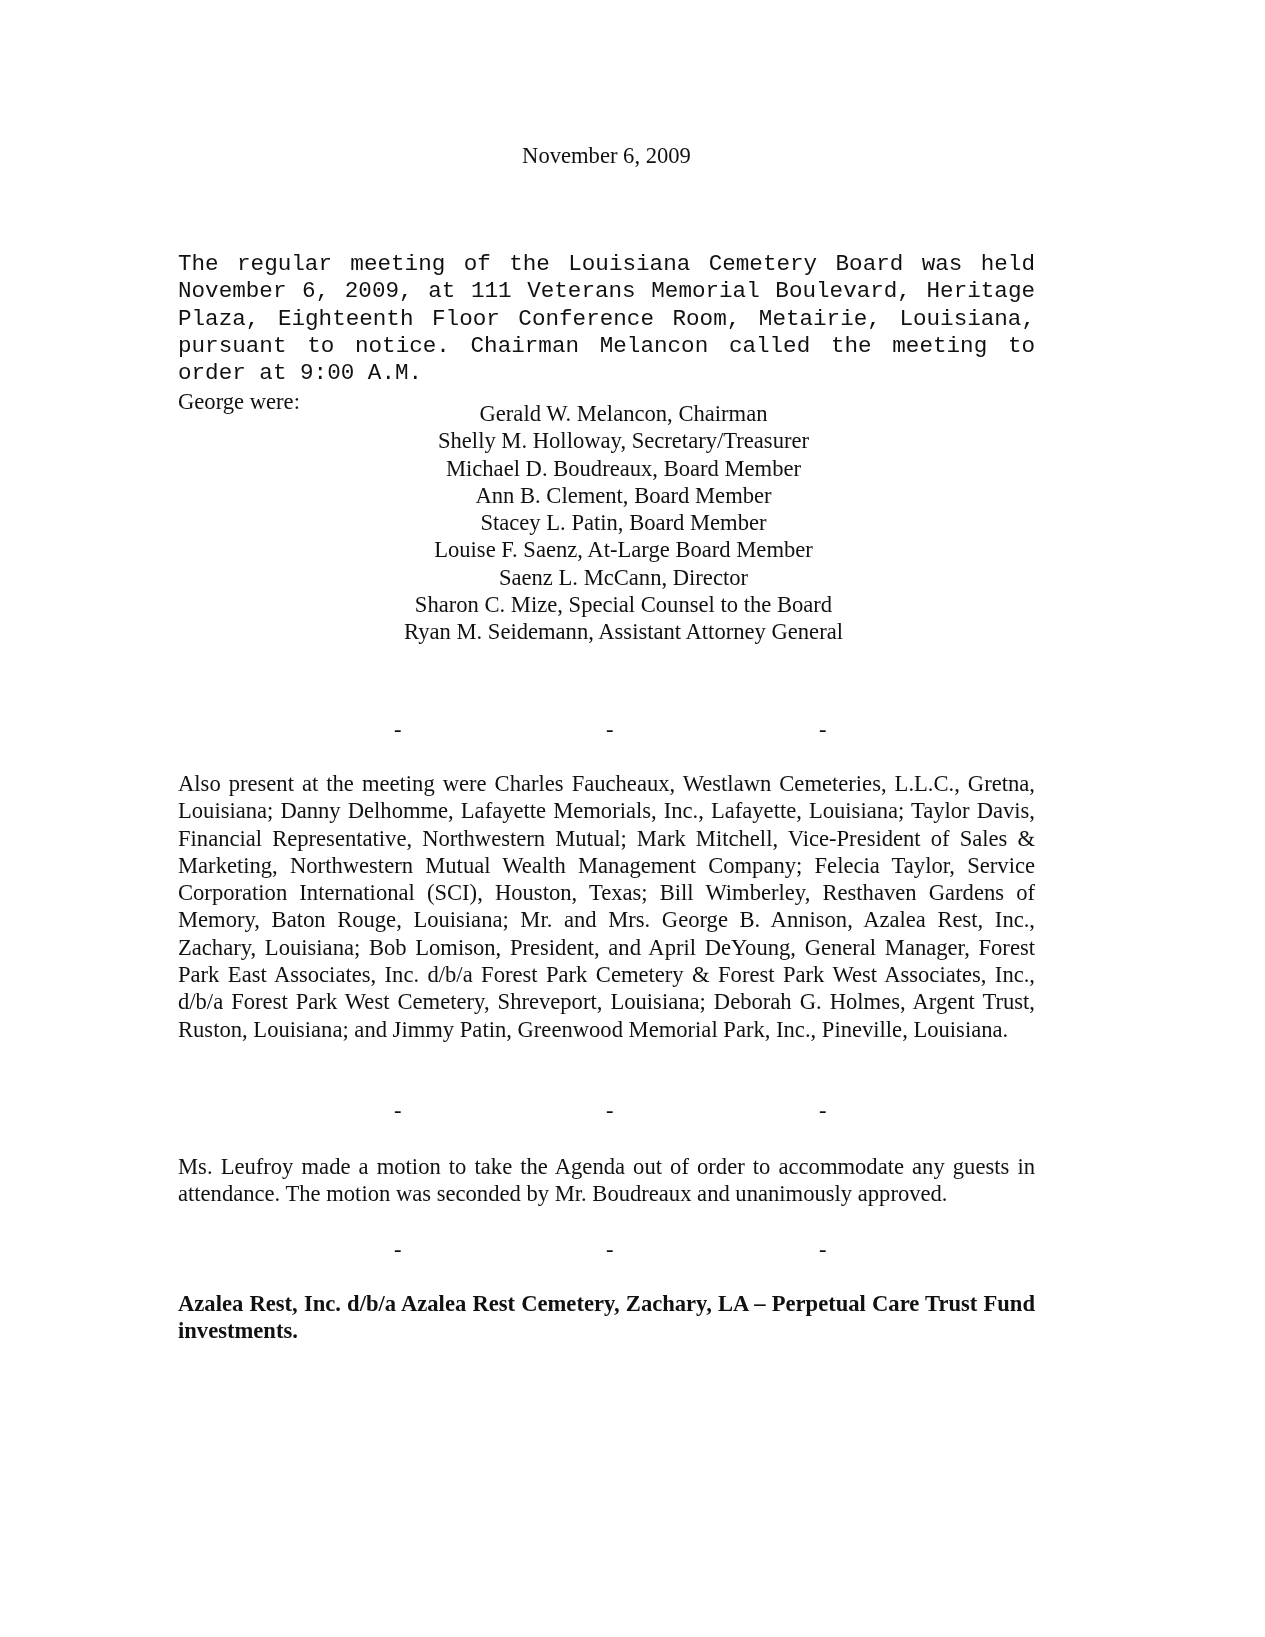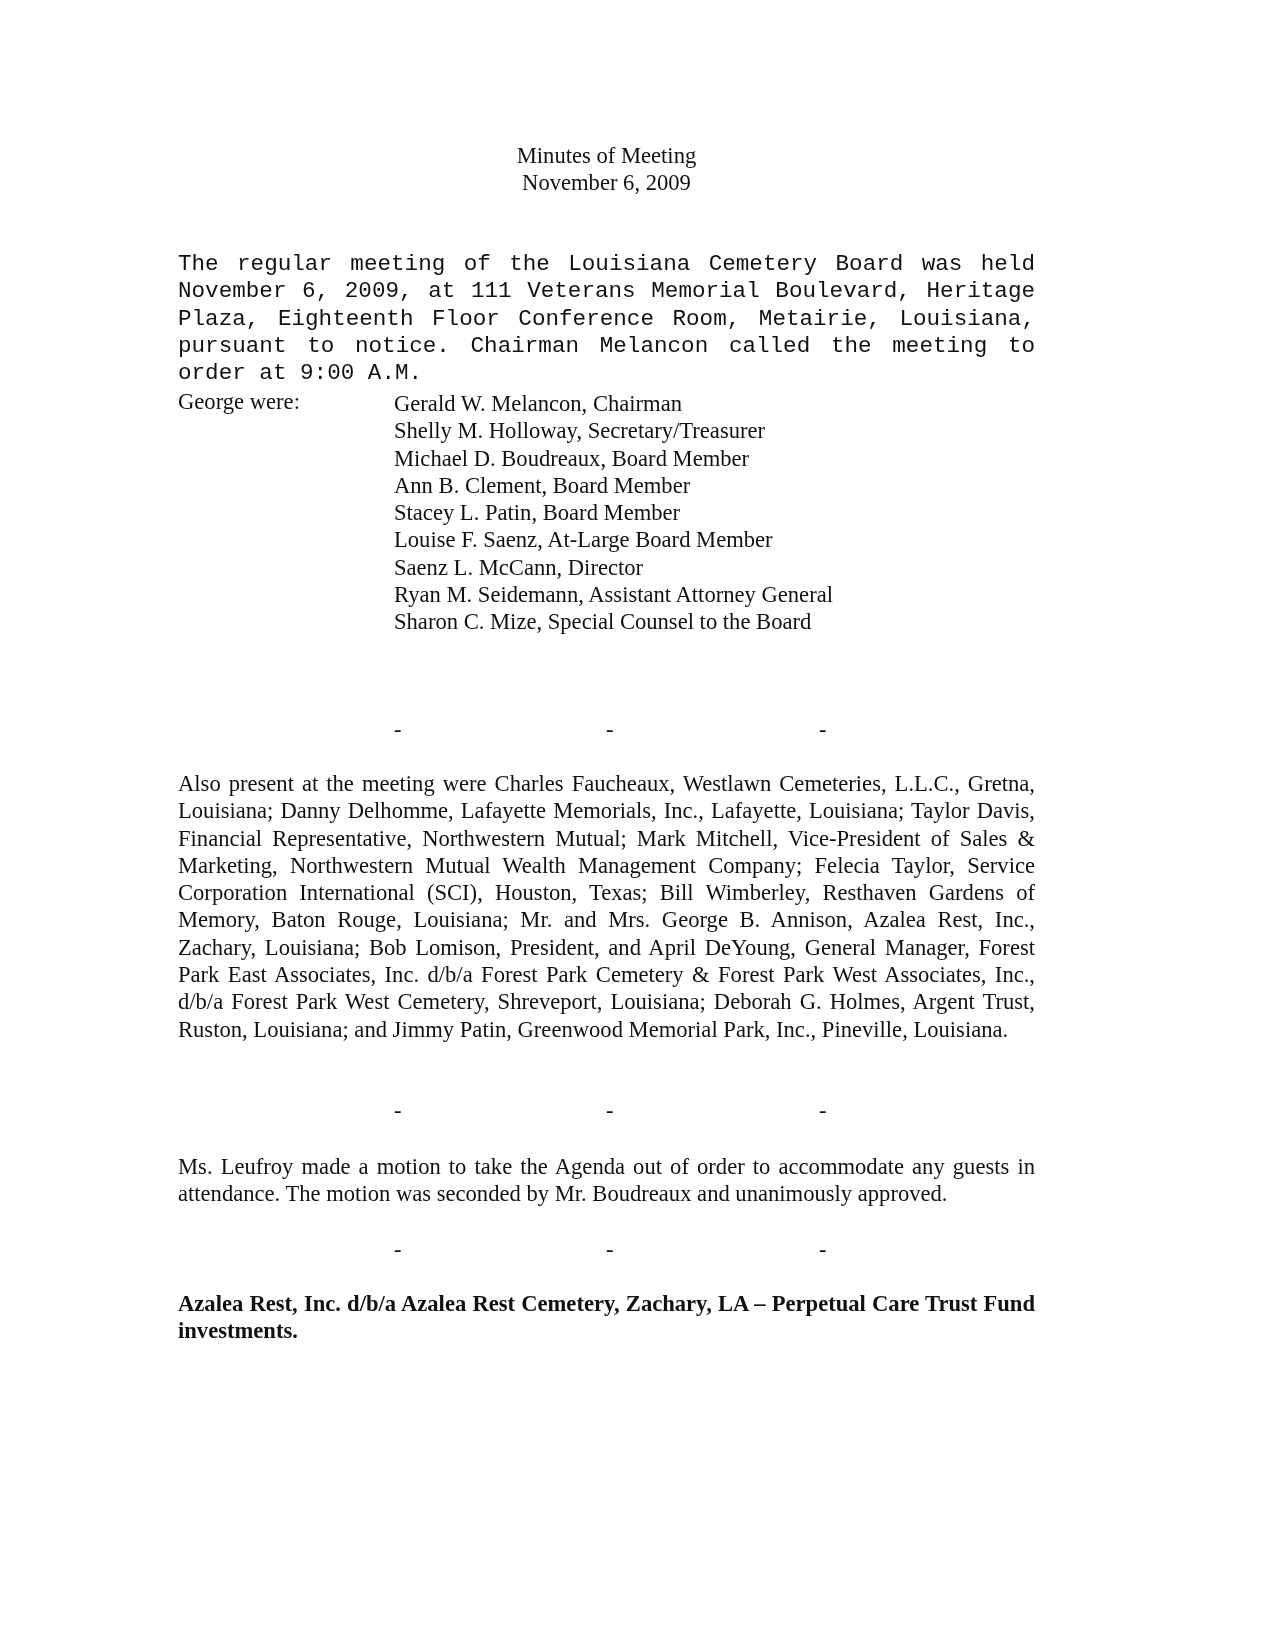--- a/index.html
+++ b/index.html
@@ -48,24 +48,25 @@
     }
     .present-label {
       position: absolute;
       left: 0;
       top: 0;
     }
     .present-list {
       position: absolute;
       left: 214px;
       top: 0;
-      margin: 2px;
+      margin: 12px;
       padding: 0;
       list-style: none;
       white-space: nowrap;
+      text-align: center;
     }
     .present-list li { height: 27.3px; }
     .sep {
       position: absolute;
       left: 178px;
       width: 857px;
       height: 27px;
     }
     .sep span {
       position: absolute;
@@ -74,38 +75,37 @@
     .sep span:nth-child(1) { left: 216px; }
     .sep span:nth-child(2) { left: 428px; }
     .sep span:nth-child(3) { left: 641px; }
   </style>
 </head>
 <body>
 
 <div class="page">
 
   <div class="header">
-    <div>Minutes of Meeting</div>
     <div>November 6, 2009</div>
   </div>
 
   <p class="para" style="top:251px;font-family:Liberation Mono, monospace;">The regular meeting of the Louisiana Cemetery Board was held November 6, 2009, at 111 Veterans Memorial Boulevard, Heritage Plaza, Eighteenth Floor Conference Room, Metairie, Louisiana, pursuant to notice.  Chairman Melancon called the meeting to order at 9:00 A.M.</p>
 
   <div class="present">
     <span class="present-label">George were:</span>
     <ul class="present-list">
       <li>Gerald W. Melancon, Chairman</li>
       <li>Shelly M. Holloway, Secretary/Treasurer</li>
       <li>Michael D. Boudreaux, Board Member</li>
       <li>Ann B. Clement, Board Member</li>
       <li>Stacey L. Patin, Board Member</li>
       <li>Louise F. Saenz, At-Large Board Member</li>
       <li>Saenz L. McCann, Director</li>
+      <li>Sharon C. Mize, Special Counsel to the Board</li>
       <li>Ryan M. Seidemann, Assistant Attorney General</li>
-      <li>Sharon C. Mize, Special Counsel to the Board</li>
     </ul>
   </div>
 
   <div class="sep" style="top:716px;">
     <span>-</span>
     <span>-</span>
     <span>-</span>
   </div>
 
   <p class="para" style="top:770px;">Also present at the meeting were Charles Faucheaux, Westlawn Cemeteries, L.L.C., Gretna, Louisiana; Danny Delhomme, Lafayette Memorials, Inc., Lafayette, Louisiana; Taylor Davis, Financial Representative, Northwestern Mutual; Mark Mitchell, Vice-President of Sales &amp; Marketing, Northwestern Mutual Wealth Management Company; Felecia Taylor, Service Corporation International (SCI), Houston, Texas; Bill Wimberley, Resthaven Gardens of Memory, Baton Rouge, Louisiana; Mr. and Mrs. George B. Annison, Azalea Rest, Inc., Zachary, Louisiana; Bob Lomison, President, and April DeYoung, General Manager, Forest Park East Associates, Inc. d/b/a Forest Park Cemetery &amp; Forest Park West Associates, Inc., d/b/a Forest Park West Cemetery, Shreveport, Louisiana; Deborah G. Holmes, Argent Trust, Ruston, Louisiana; and Jimmy Patin, Greenwood Memorial Park, Inc., Pineville, Louisiana.</p>

